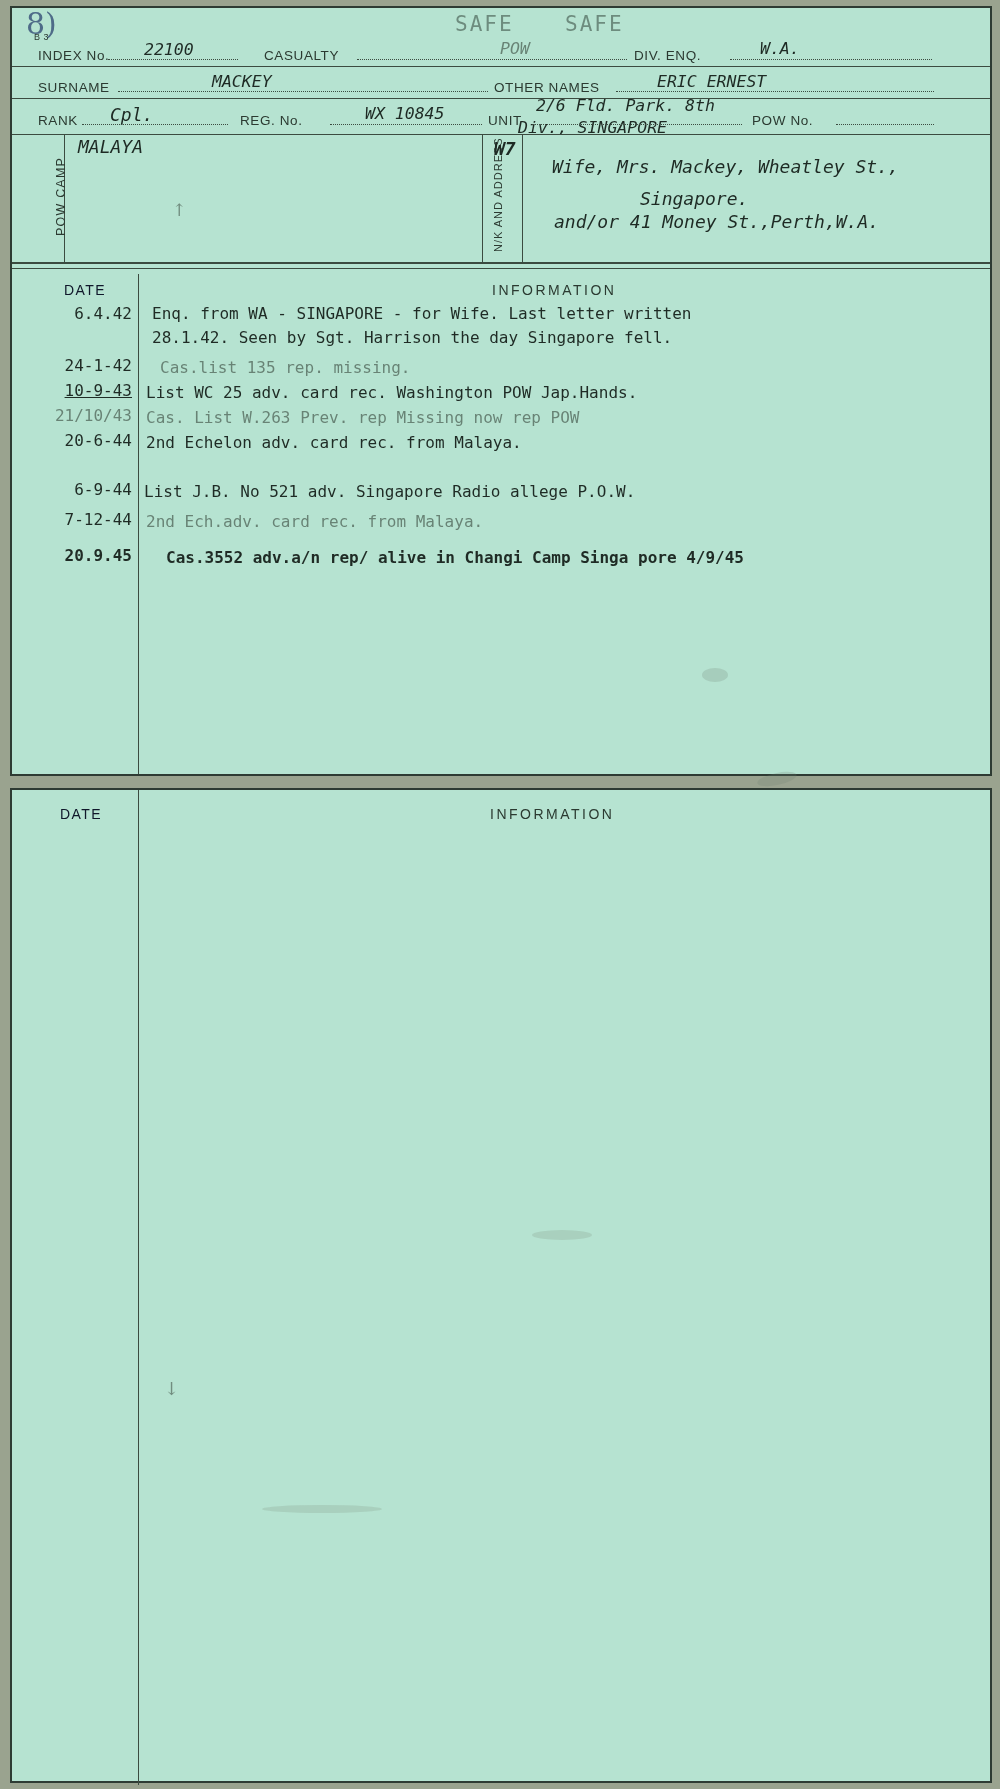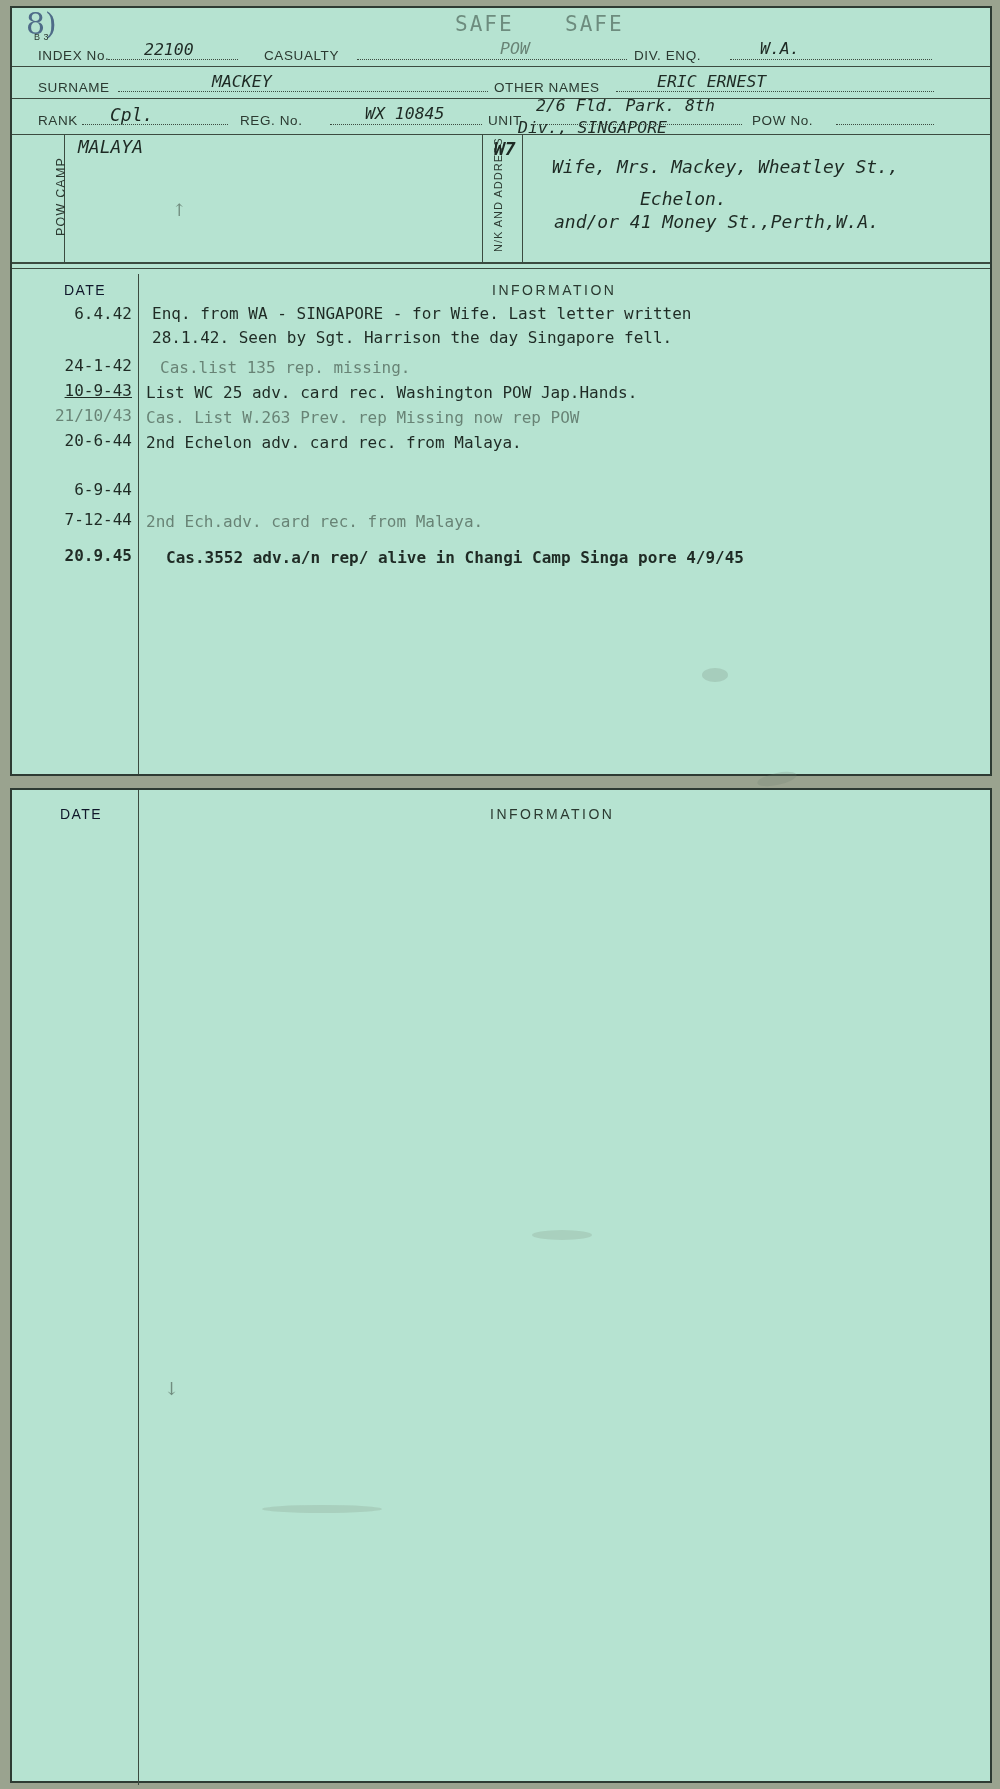--- a/index.html
+++ b/index.html
@@ -206,21 +206,21 @@
     <div class="vline" style="left:510px;top:126px;height:128px;"></div>
 
     <div class="rot" style="left:42px;top:228px;">POW CAMP</div>
     <div class="typed big" style="left:66px;top:128px;">MALAYA</div>
     <div class="pencil" style="left:160px;top:192px;font-size:17px;">↑</div>
 
     <div class="rot" style="left:480px;top:244px;font-size:11px;letter-spacing:1px;">N/K AND ADDRESS</div>
     <div class="typed big" style="left:482px;top:130px;font-weight:bold;">W7</div>
 
     <div class="typed big" style="left:540px;top:148px;">Wife, Mrs. Mackey, Wheatley St.,</div>
-    <div class="typed big" style="left:628px;top:180px;">Echelon.</div>
+    <div class="typed big" style="left:628px;top:180px;">Singapore.</div>
     <div class="typed big" style="left:542px;top:203px;">and/or 41 Money St.,Perth,W.A.</div>
 
     <div class="hline" style="top:254px;border-top:2px solid #3b4b40;"></div>
     <div class="hline" style="top:260px;"></div>
 
     <div class="date-hdr" style="left:52px;top:274px;">DATE</div>
     <div class="info-hdr" style="left:480px;top:274px;">INFORMATION</div>
 
     <div class="vline" style="left:126px;top:266px;height:500px;"></div>
 
@@ -234,20 +234,21 @@
     <div class="row-date" style="left:8px;top:373px;width:112px;text-decoration:underline;">10-9-43</div>
     <div class="row-text" style="left:134px;top:375px;">List WC 25 adv. card rec. Washington POW Jap.Hands.</div>
 
     <div class="row-date faint" style="left:4px;top:398px;width:116px;">21/10/43</div>
     <div class="row-text faint" style="left:134px;top:400px;">Cas. List W.263 Prev. rep Missing now rep POW</div>
 
     <div class="row-date" style="left:8px;top:423px;width:112px;">20-6-44</div>
     <div class="row-text" style="left:134px;top:425px;">2nd Echelon adv. card rec. from Malaya.</div>
 
     <div class="row-date" style="left:8px;top:472px;width:112px;">6-9-44</div>
+    <div class="row-text" style="left:132px;top:474px;">List J.B. No 521 adv. Singapore Radio allege P.O.W.</div>
 
     <div class="row-date" style="left:4px;top:502px;width:116px;">7-12-44</div>
     <div class="row-text faint" style="left:134px;top:504px;">2nd Ech.adv. card rec. from Malaya.</div>
 
     <div class="row-date" style="left:8px;top:538px;width:112px;font-weight:bold;">20.9.45</div>
     <div class="row-text" style="left:146px;top:540px;font-weight:bold;margin-left:8px;">Cas.3552 adv.a/n rep/ alive in Changi Camp Singa pore 4/9/45</div>
 
     <div class="smudge" style="left:690px;top:660px;width:26px;height:14px;background:#6d7f70;"></div>
     <div class="smudge" style="left:745px;top:765px;width:40px;height:12px;background:#6d7f70;transform:rotate(-12deg);"></div>
   </div>

